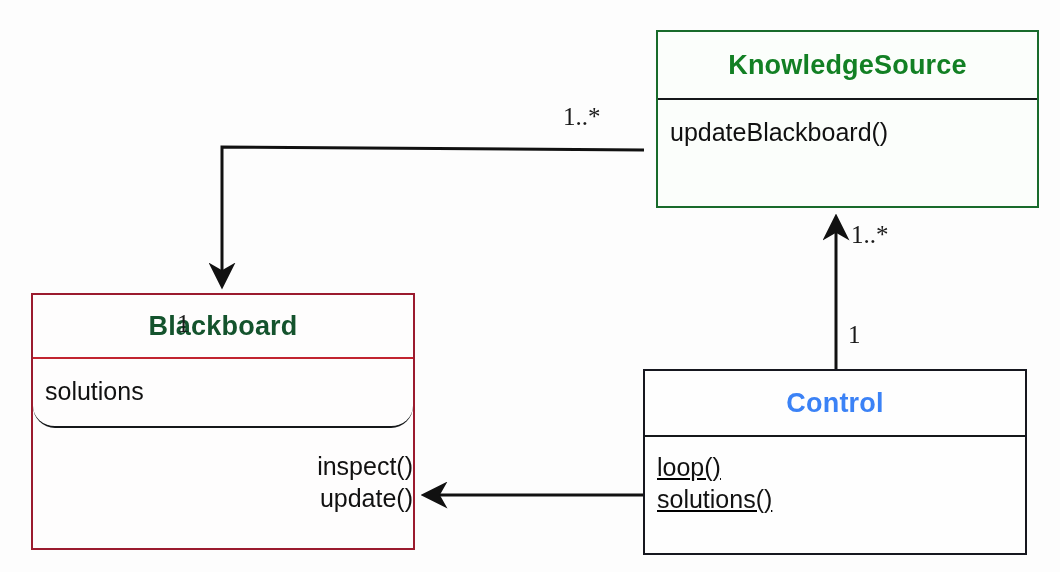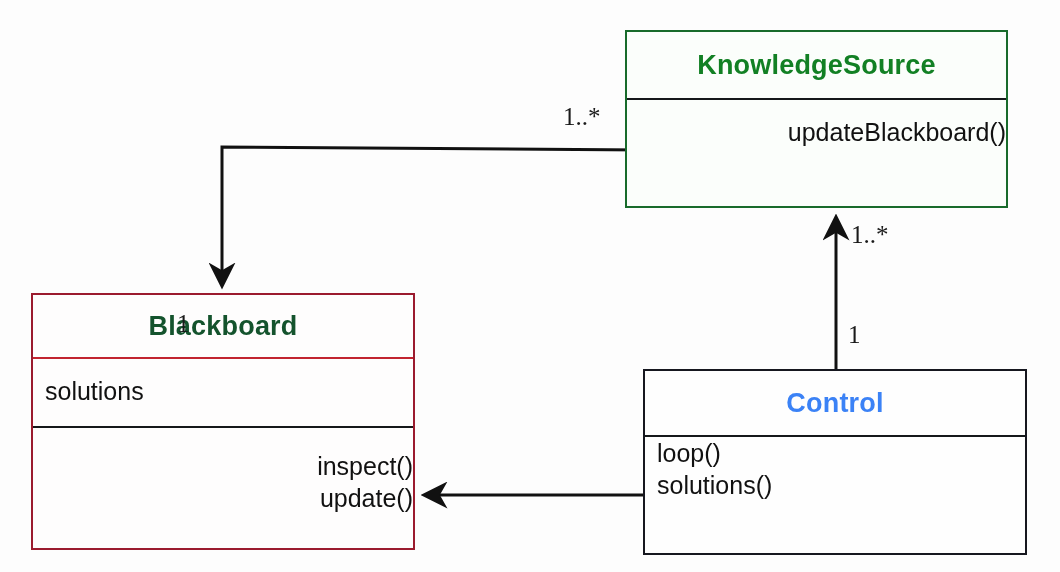--- a/index.html
+++ b/index.html
@@ -35,38 +35,38 @@
     font-weight: bold;
     letter-spacing: 0.2px;
     white-space: nowrap;
   }
   .uml-compartment {
     box-sizing: border-box;
     display: flex;
     flex-direction: column;
     justify-content: flex-start;
     padding-left: 12px;
+    border-radius: 22px;
   }
   .uml-member {
     color: #111111;
     font-size: 25px;
     line-height: 1.28;
     white-space: nowrap;
     font-weight: normal;
   }
 
   
   #box-knowledgesource {
-    left: 625px;
+    left: 656px;
     top: 30px;
     width: 383px;
     height: 178px;
     border: 2px solid #186b2b;
     background: #fbfefb;
-    text-align: right;
   }
   #box-knowledgesource .uml-title {
     height: 68px;
     color: #128024;
     font-size: 27px;
     border-bottom: 2px solid #15181a;
   }
   #box-knowledgesource .uml-compartment {
     flex: 1;
     padding-top: 16px;
@@ -108,20 +108,22 @@
     background: #fefefe;
   }
   #box-control .uml-title {
     height: 66px;
     color: #3b82f6;
     font-size: 27px;
     border-bottom: 2px solid #15181a;
   }
   #box-control .uml-compartment {
     flex: 1;
+    padding-top: 14px;
+    text-decoration: underline;
   }
 
   
   .edge-svg {
     position: absolute;
     left: 0;
     top: 0;
     width: 1060px;
     height: 572px;
     pointer-events: none;

